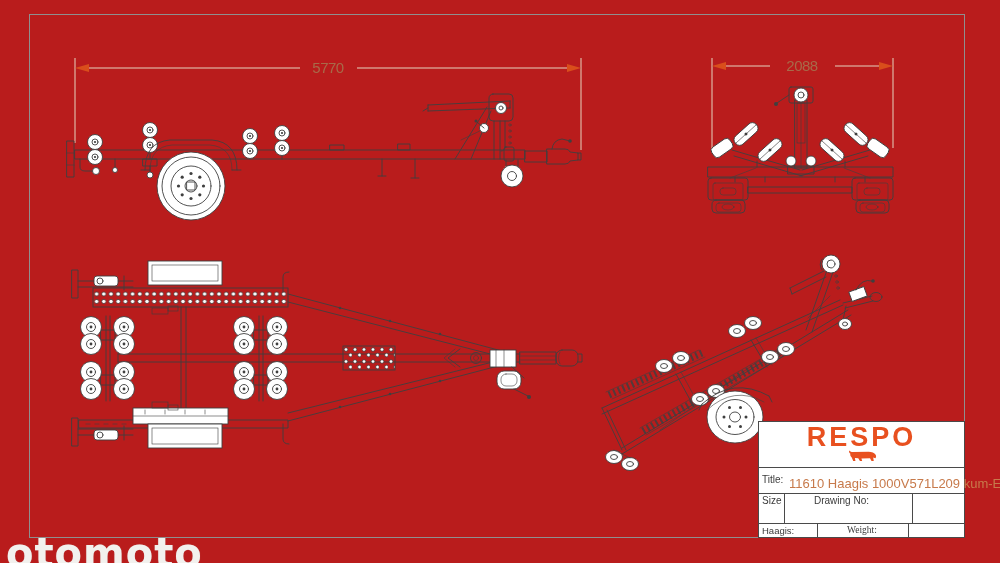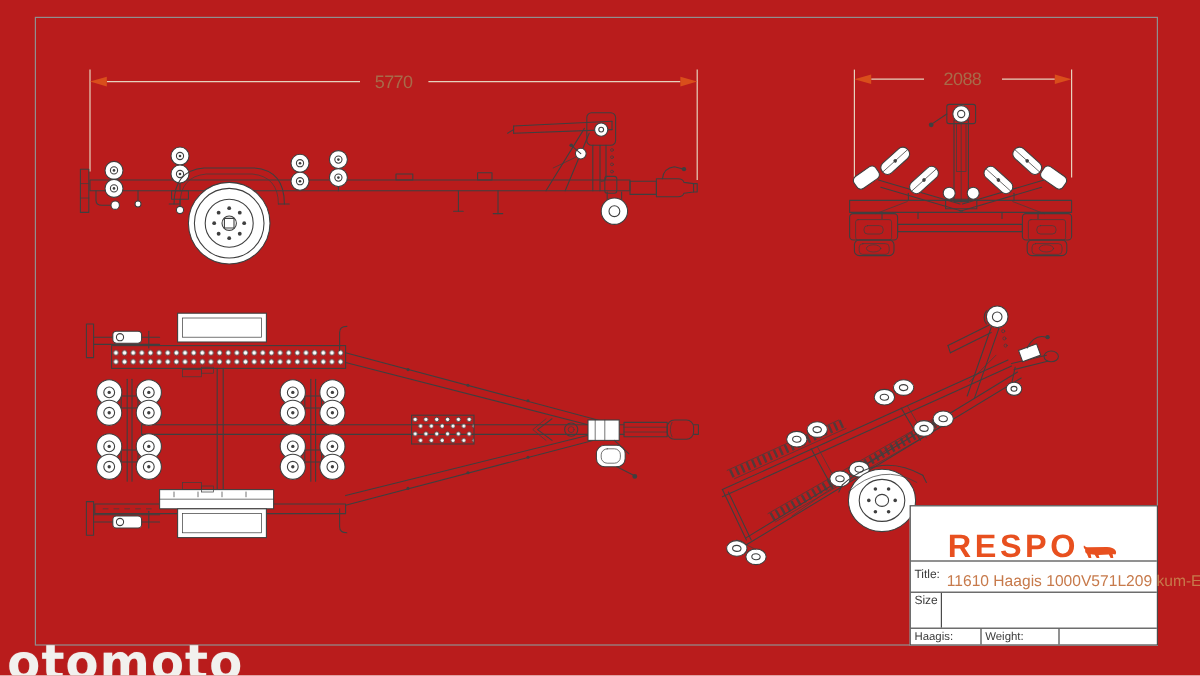--- a/index.html
+++ b/index.html
@@ -15,38 +15,38 @@
   .dk{fill:#3f3f3f;stroke:none;}
   .dimln{stroke:#e6d2bd;stroke-width:1;fill:none;}
   .dimarrow{fill:#d94e1b;stroke:none;}
   .dimtxt{fill:#a86a49;font-size:15px;letter-spacing:-.5px;text-anchor:middle;
           font-family:"Liberation Sans",sans-serif;}
   .slat{stroke:#3f3f3f;stroke-width:7;stroke-dasharray:2 3;fill:none;opacity:.85;}
 
   .titleblock{position:absolute;left:758px;top:421px;width:207px;height:117px;
               border:1.2px solid #4a4a4a;background:#fff;box-sizing:border-box;
               display:flex;flex-direction:column;}
-  .tb-logo{height:46px;display:flex;flex-direction:row;align-items:flex-end;
+  .tb-logo{height:46px;display:flex;flex-direction:column;align-items:center;
            justify-content:center;}
   .tb-logo .wordmark{color:#e8501f;font-weight:bold;font-size:27px;line-height:24px;
            letter-spacing:3px;}
   .tb-title{border-top:1.2px solid #4a4a4a;height:27px;position:relative;box-sizing:border-box;}
   .tb-label{position:absolute;top:6px;left:3px;font-size:10px;color:#3a3a3a;}
   .tb-title-value{position:absolute;left:30px;top:8px;font-size:13px;color:#c77a4b;
                   white-space:nowrap;}
-  .tb-row{border-top:1.2px solid #4a4a4a;display:flex;box-sizing:border-box;}
+  .tb-row{border-top:1.2px solid #4a4a4a;display:flex;box-sizing:border-box;gap:26px;}
   .tb-row1{height:31px;}
   .tb-row2{flex:1;}
   .tb-cell{box-sizing:border-box;padding:1px 3px;font-size:10px;color:#3a3a3a;}
   .br{border-right:1.2px solid #4a4a4a;}
   .c-size{width:26px;}
   .c-drawno{flex:1;}
   .c-e1{width:25px;}
   .c-scale{width:59px;font-size:9.5px;}
-  .c-weight{width:65px;font-size:9.5px;}
+  .c-weight{width:65px;font-size:9.5px;font-family:Liberation Serif, serif;}
   .c-e2{flex:1;}
 
   .watermark{position:absolute;left:6px;top:530px;font-size:40px;font-weight:bold;
              letter-spacing:1px;color:#f2f1ee;text-shadow:0 0 1px rgba(190,186,180,.45);
              z-index:5;font-family:"DejaVu Sans","Liberation Sans",sans-serif;}
 </style>
 </head>
 <body>
 
 <div class="sheet">
@@ -477,20 +477,21 @@
           L27.2 12.8 L25.6 9.8 L16.4 10.2 L17.2 12.8 L14.8 12.8 L13 10 L9.4 9.6 L10 12.8
           L7.6 12.8 L6 9 C4.6 8.2 4.2 6.6 4.5 5.2 Z"></path>
       </svg>
     </div>
     <div class="tb-title">
       <span class="tb-label">Title:</span>
       <span class="tb-title-value">11610 Haagis 1000V571L209 kum-EU2</span>
     </div>
     <div class="tb-row tb-row1">
       <div class="tb-cell br c-size">Size</div>
+      <div class="tb-cell br c-drawno">Drawing No:</div>
       <div class="tb-cell c-e1"></div>
     </div>
     <div class="tb-row tb-row2">
       <div class="tb-cell br c-scale">Haagis:</div>
       <div class="tb-cell br c-weight">Weight:</div>
       <div class="tb-cell c-e2"></div>
     </div>
   </div>
 
   <div class="watermark">otomoto</div>

